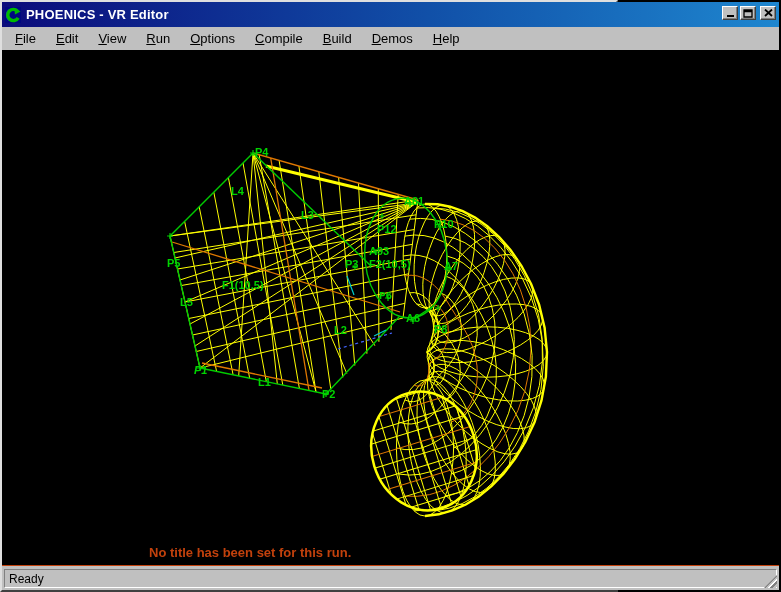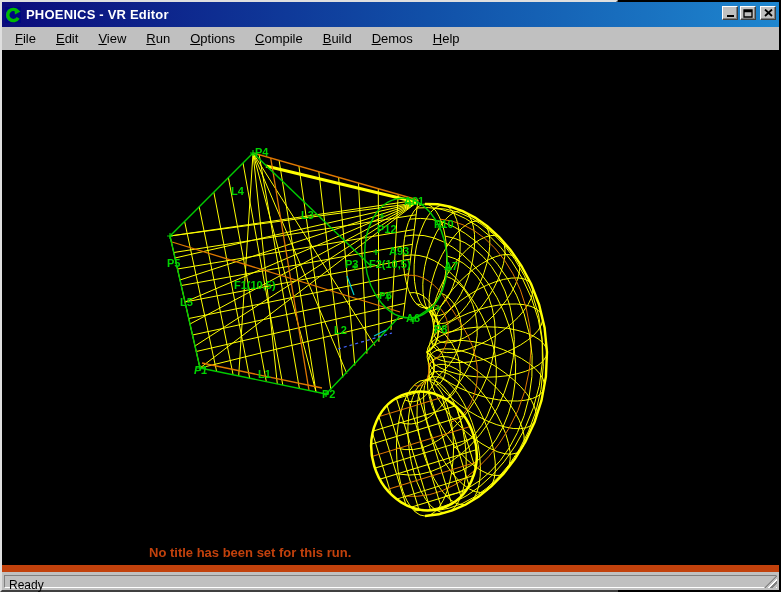--- a/index.html
+++ b/index.html
@@ -20,21 +20,21 @@
   .menubar{position:absolute;left:0;top:25px;width:777px;height:23px;background:#C0C0C0;
     display:flex;align-items:center;font-size:13px;color:#000;}
   .menu-item{display:inline-block;padding:2px 7px;margin-left:6px;}
   .menu-item::first-letter{text-decoration:underline;}
   .client{position:absolute;left:0;top:48px;width:777px;height:515px;background:#000000;overflow:hidden;}
   #wireframe-svg{position:absolute;left:0;top:0;}
   .vr-label{position:absolute;color:#00D400;font-weight:bold;font-size:11px;line-height:11px;
     white-space:nowrap;font-family:"Liberation Sans",sans-serif;}
   .run-message{position:absolute;left:147px;top:495px;color:#c2410c;font-weight:bold;font-size:13px;text-align:center;}
   .statusbar{position:absolute;left:0;top:563px;width:777px;height:25px;background:#C0C0C0;
-    border-top:7px solid #c2410c;box-sizing:border-box;}
+    border-top:1px solid #c2410c;box-sizing:border-box;}
   .status-field{position:absolute;left:2px;top:3px;right:2px;bottom:2px;
     border:1px solid;border-color:#808080 #FFFFFF #FFFFFF #808080;
     font-size:12px;color:#000;padding:2px 0 0 4px;}
   .grip{position:absolute;right:2px;bottom:2px;width:13px;height:13px;
     background:repeating-linear-gradient(135deg,#C0C0C0 0 2px,#FFFFFF 2px 3px,#808080 3px 5px);
     clip-path:polygon(100% 0,100% 100%,0 100%);}
 </style>
 </head>
 <body>
 
@@ -212,32 +212,32 @@
         <path d="M374.0,336.0L386.0,330.0" fill="none" stroke="#00CCCC" stroke-width="1.2"></path>
       </svg>
     <div id="labels">
         <div class="vr-label" style="left: 253px; top: 97px; text-align: right;">P4</div>
         <div class="vr-label" style="left: 209px; top: 136px; padding-left: 20px;">L4</div>
         <div class="vr-label" style="left: 299px; top: 160px;">L3</div>
         <div class="vr-label" style="left: 402px; top: 146px;">A81</div>
         <div class="vr-label" style="left: 375px; top: 158px; margin-top: 16px;">P12</div>
         <div class="vr-label" style="left: 432px; top: 169px;">P10</div>
         <div class="vr-label" style="left: 165px; top: 176px; margin-top: 32px;">P5</div>
-        <div class="vr-label" style="left: 367px; top: 196px; margin-left: 20px;">A93</div>
+        <div class="vr-label" style="left: 367px; top: 196px;">A93</div>
         <div class="vr-label" style="left: 343px; top: 209px;">P3</div>
         <div class="vr-label" style="left: 367px; top: 209px;">F2(10,5)</div>
         <div class="vr-label" style="left: 442px; top: 211px;">A7</div>
-        <div class="vr-label" style="left: 232px; top: 230px;">F1(10,5)</div>
+        <div class="vr-label" style="left: 220px; top: 230px;">F1(10,5)</div>
         <div class="vr-label" style="left: 178px; top: 247px;">L5</div>
         <div class="vr-label" style="left: 377px; top: 241px; font-family: Liberation Mono, monospace;">P6</div>
         <div class="vr-label" style="left: 432px; top: 250px; margin-top: 24px;">P8</div>
         <div class="vr-label" style="left: 404px; top: 263px;">A6</div>
         <div class="vr-label" style="left: 332px; top: 275px;">L2</div>
         <div class="vr-label" style="left: 192px; top: 315px; font-style: italic;">P1</div>
-        <div class="vr-label" style="left: 256px; top: 319px;">L1</div>
+        <div class="vr-label" style="left: 256px; top: 327px;">L1</div>
         <div class="vr-label" style="left: 320px; top: 339px;">P2</div>
       </div>
     <div class="run-message">No title has been set for this run.</div>
   </div>
 
   <div class="statusbar">
     <div class="status-field">Ready</div>
     <div class="grip"></div>
   </div>
 

